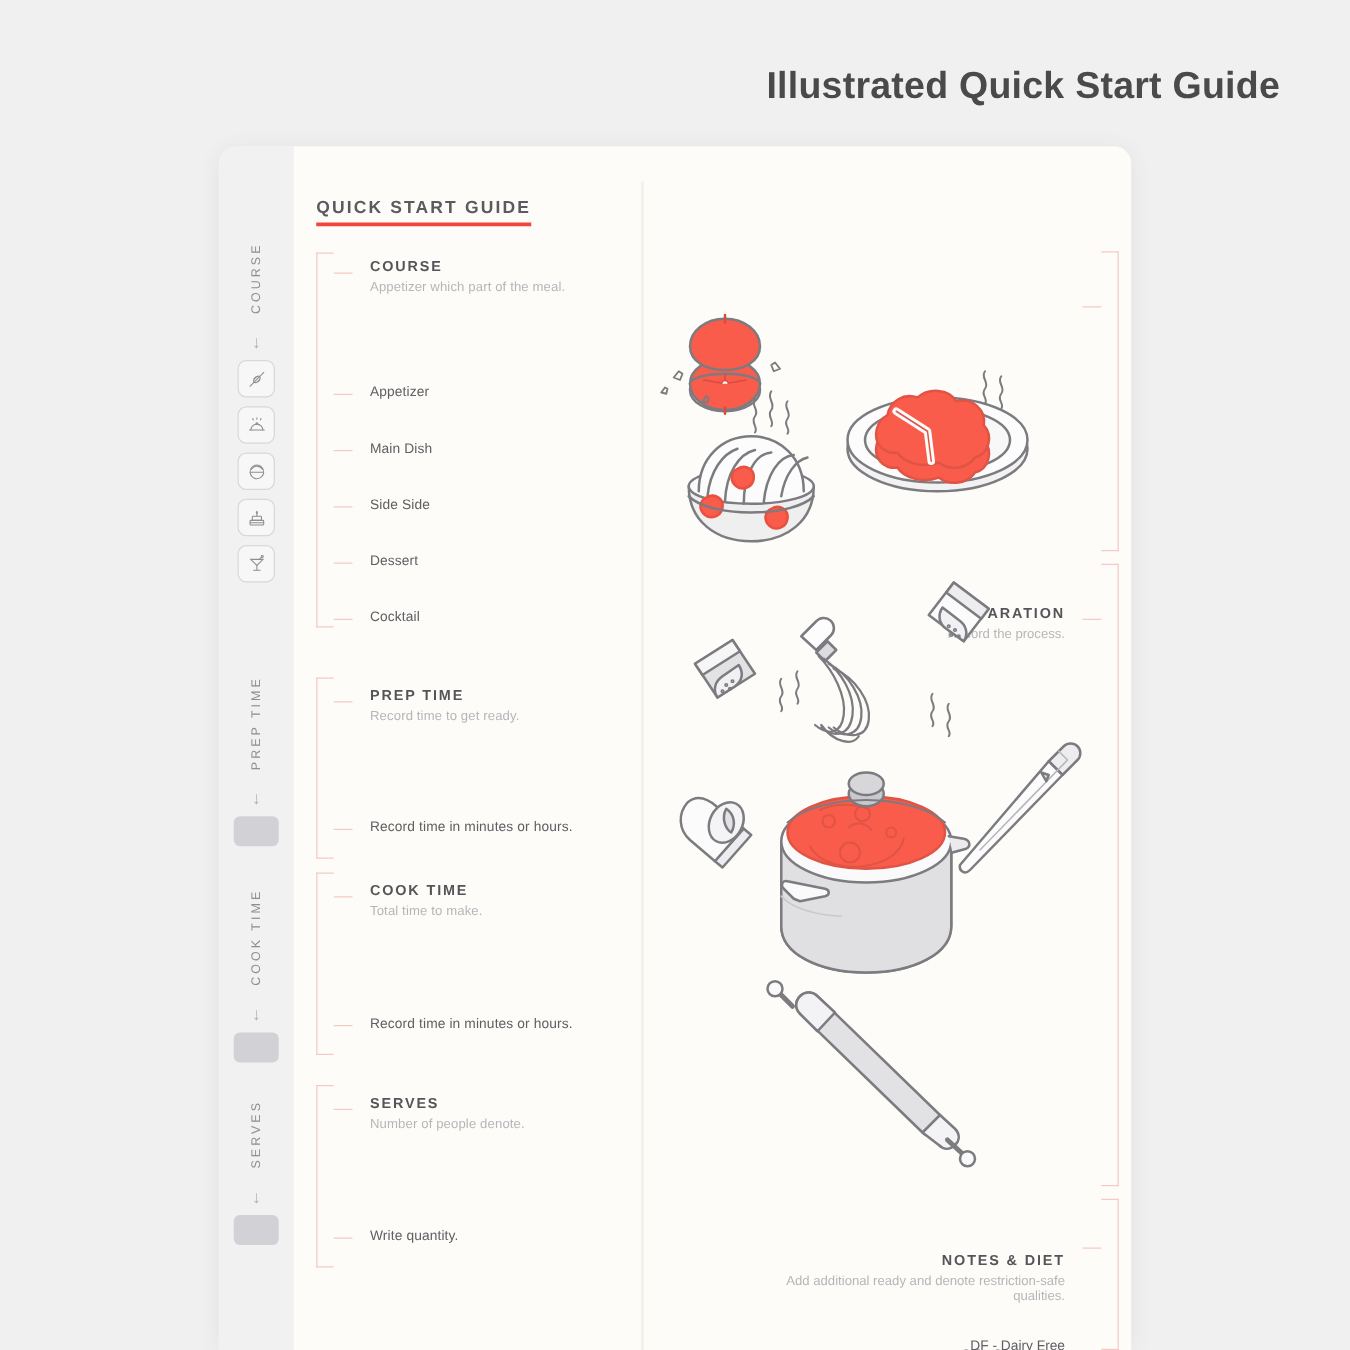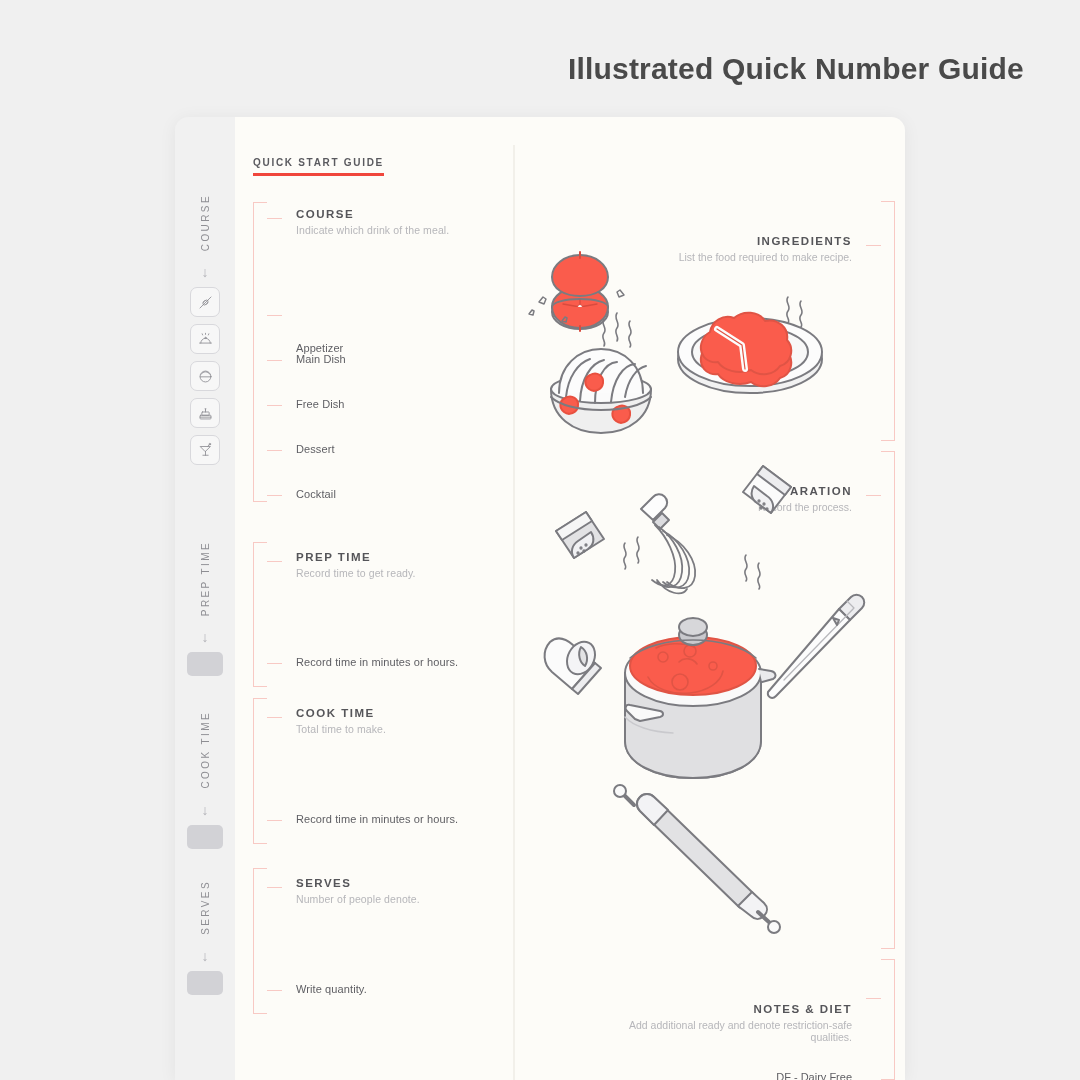--- a/index.html
+++ b/index.html
@@ -79,21 +79,21 @@
     margin:0 auto;
     border-radius:5px;
     background:#d2d2d6;
   }
 
   
   #guide-header {
     position:absolute; left:18px; top:40px;
   }
   #guide-header .gh-text {
-    font-size:10px;
+    font-size:14px;
     font-weight:bold;
     letter-spacing:1.7px;
     color:#5a5a5f;
   }
   #guide-header .gh-rule {
     margin-top:5px;
     height:2.5px; width:100%;
     background:#f0463c;
   }
 
@@ -143,21 +143,21 @@
   }
   .r-sub { font-size:10.5px; color:#b6b6ba; margin-top:4px; }
   .r-note { font-size:11px; color:#5e5e63; }
 
   
   #art { position:absolute; left:0; top:0; width:670px; height:963px; pointer-events:none; }
 </style>
 </head>
 <body>
 
-<div id="main-title">Illustrated Quick Number Guide</div>
+<div id="main-title">Illustrated Quick Start Guide</div>
 
 <div id="doc-shell">
 
   <div id="sidebar">
 
     <div class="side-group" style="top:77px;">
       <span class="side-label">COURSE</span>
       <span class="side-arrow">↓</span>
       <div class="side-icon">
         <svg width="17" height="17" viewBox="0 0 20 20">
@@ -240,31 +240,31 @@
     <div id="guide-header">
       <div class="gh-text">QUICK START GUIDE</div>
       <div class="gh-rule"></div>
     </div>
 
     <div class="lblock" style="left:18px; top:85px; width:250px; height:300px;">
       <div class="lbracket"></div>
       <div class="ltick" style="top:16px;"></div>
       <div class="lentry" style="top:6px;">
         <div class="l-title">COURSE</div>
-        <div class="l-sub">Indicate which drink of the meal.</div>
+        <div class="l-sub">Appetizer which part of the meal.</div>
       </div>
 
       <div class="ltick" style="top:113px;"></div>
-      <div class="lentry l-item" style="top:106px;margin-top:34px;">Appetizer</div>
+      <div class="lentry l-item" style="top:106px;">Appetizer</div>
 
       <div class="ltick" style="top:158px;"></div>
       <div class="lentry l-item" style="top:151px;">Main Dish</div>
 
       <div class="ltick" style="top:203px;"></div>
-      <div class="lentry l-item" style="top:196px;">Free Dish</div>
+      <div class="lentry l-item" style="top:196px;">Side Side</div>
 
       <div class="ltick" style="top:248px;"></div>
       <div class="lentry l-item" style="top:241px;">Dessert</div>
 
       <div class="ltick" style="top:293px;"></div>
       <div class="lentry l-item" style="top:286px;">Cocktail</div>
     </div>
 
     <div class="lblock" style="left:18px; top:425px; width:250px; height:145px;">
       <div class="lbracket"></div>
@@ -296,24 +296,20 @@
         <div class="l-sub">Number of people denote.</div>
       </div>
       <div class="ltick" style="top:122px;"></div>
       <div class="lentry l-item" style="top:115px;">Write quantity.</div>
     </div>
 
 
     <div class="rblock" style="right:10px; top:84px; width:260px; height:240px;">
       <div class="rbracket"></div>
       <div class="rtick" style="top:44px;"></div>
-      <div class="rentry" style="top:34px;">
-        <div class="r-title">INGREDIENTS</div>
-        <div class="r-sub">List the food required to make recipe.</div>
-      </div>
     </div>
 
     <div class="rblock" style="right:10px; top:334px; width:260px; height:498px;">
       <div class="rbracket"></div>
       <div class="rtick" style="top:44px;"></div>
       <div class="rentry" style="top:34px;">
         <div class="r-title">PREPARATION</div>
         <div class="r-sub">Record the process.</div>
       </div>
     </div>

